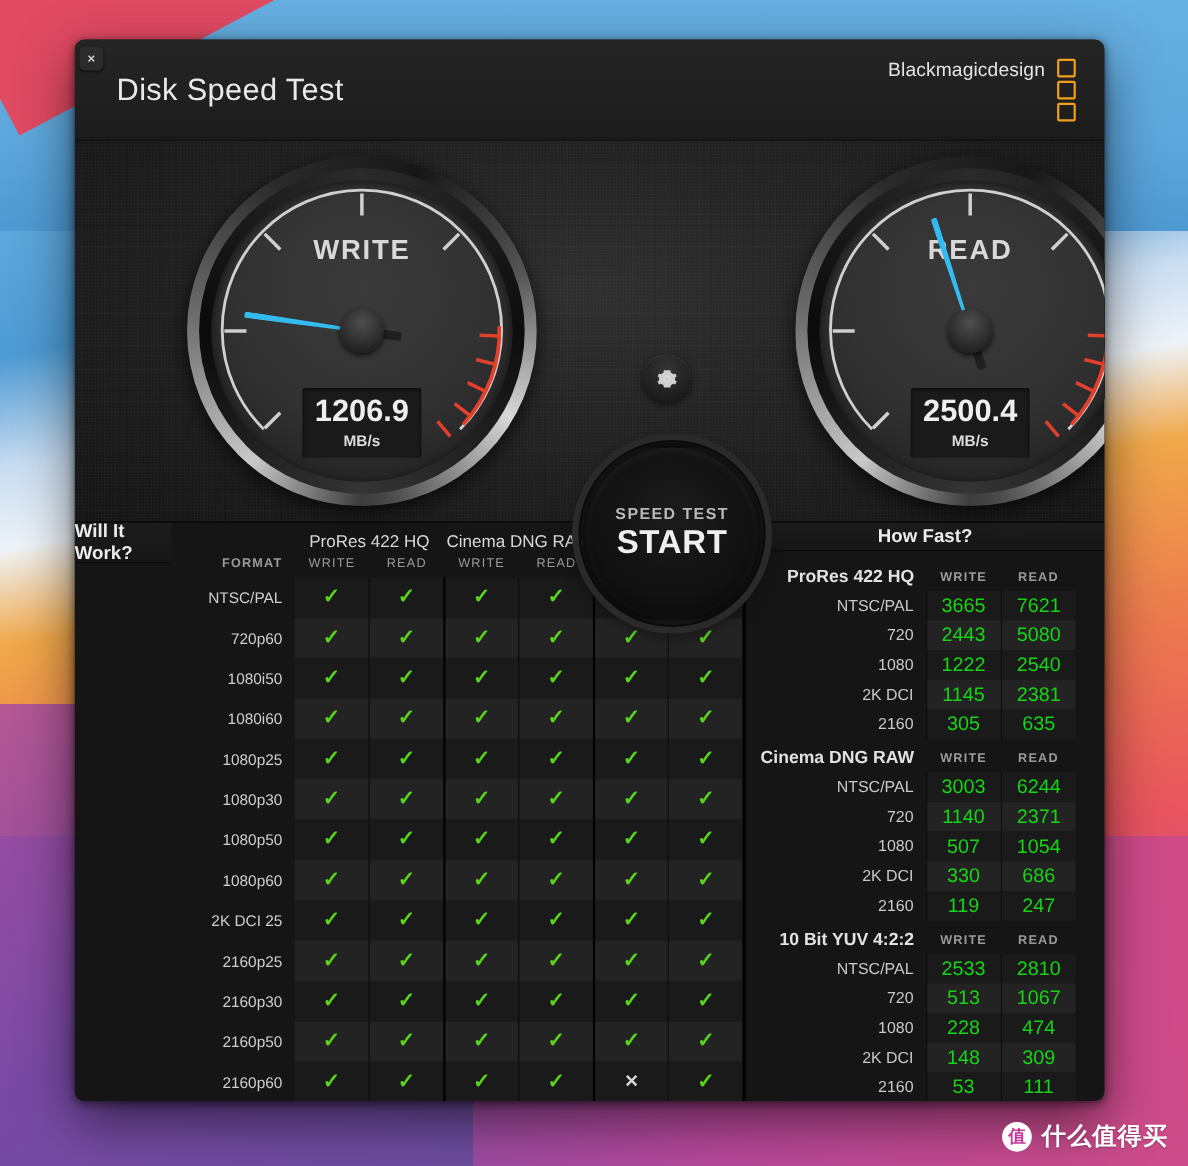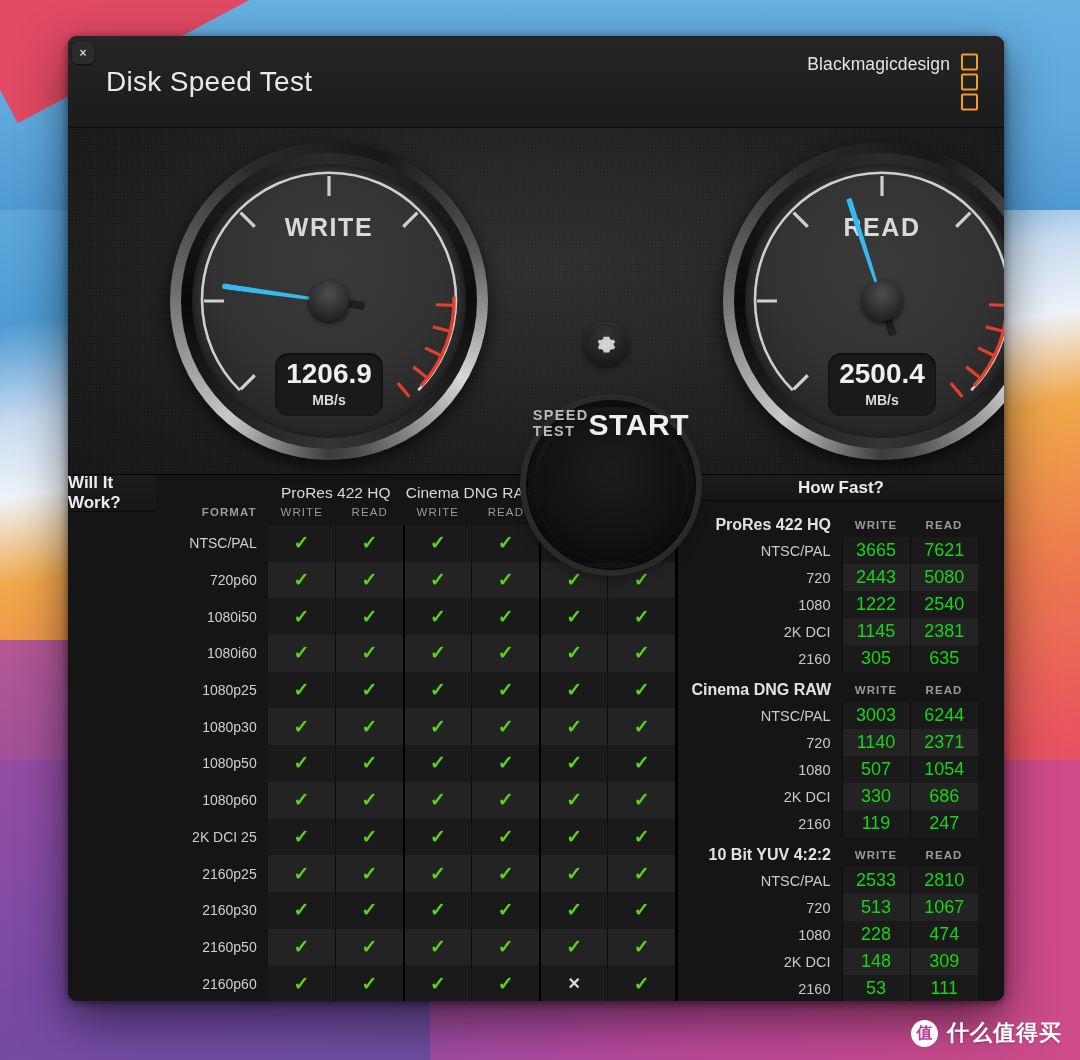--- a/index.html
+++ b/index.html
@@ -80,21 +80,21 @@
   .gauge-face{position:absolute;inset:22px;border-radius:50%;
     background:radial-gradient(circle at 50% 36%,#3a3a3a 0%,#323232 52%,#262626 78%,#1c1c1c 100%);
     box-shadow:inset 0 2px 10px rgba(0,0,0,.6);overflow:hidden;}
   .gauge-svg{position:absolute;inset:0;width:100%;height:100%;}
   .gauge-label{
     position:absolute;left:0;right:0;top:49px;text-align:center;
     color:#d9d9d9;font-size:25px;font-weight:bold;letter-spacing:1.6px;
   }
   .gauge-readout{
     position:absolute;left:50%;transform:translateX(-50%);bottom:22px;
-    width:108px;padding:7px 0 8px;border-radius:14px;text-align:center;
+    width:108px;padding:7px 0 8px;border-radius:2px;text-align:center;
     background:#1a1a1a;box-shadow:inset 0 1px 3px rgba(0,0,0,.8);
   }
   .gauge-value{color:#efefef;font-size:28px;font-weight:bold;line-height:1;}
   .gauge-unit{color:#dcdcdc;font-size:14px;font-weight:bold;margin-top:4px;}
   .gauge-hub{
     position:absolute;left:50%;top:50%;width:40px;height:40px;margin:-20px 0 0 -20px;
     border-radius:50%;
     background:radial-gradient(circle at 50% 32%,#4e4e4e,#2a2a2a 62%,#161616 100%);
     box-shadow:0 2px 5px rgba(0,0,0,.75);z-index:4;
   }
@@ -114,21 +114,21 @@
   #start-button{
     position:absolute;left:460px;top:274px;width:156px;height:156px;border-radius:50%;
     background:
       radial-gradient(circle at 50% 40%,#1c1c1c 0%,#111 60%,#050505 100%);
     border:5px solid transparent;
     box-shadow:
       0 0 0 2px #0a0a0a,
       0 0 0 8px #2a2a2a,
       0 6px 16px rgba(0,0,0,.7),
       inset 0 2px 8px rgba(255,255,255,.05);
-    display:flex;align-items:flex-start;justify-content:center;
+    display:flex;flex-direction:column;align-items:center;justify-content:center;
     cursor:pointer;
   }
   #start-button::before{
     content:"";position:absolute;inset:-8px;border-radius:50%;
     background:conic-gradient(from 200deg,#404040,#d2d2d2 18%,#777 40%,#222 58%,#9a9a9a 78%,#3a3a3a 100%);
     z-index:-1;
   }
   #start-sub{color:#b9b9b9;font-size:14.5px;font-weight:bold;letter-spacing:1.3px;}
   #start-main{color:#efefef;font-size:30px;font-weight:bold;letter-spacing:.6px;margin-top:1px;}
 

